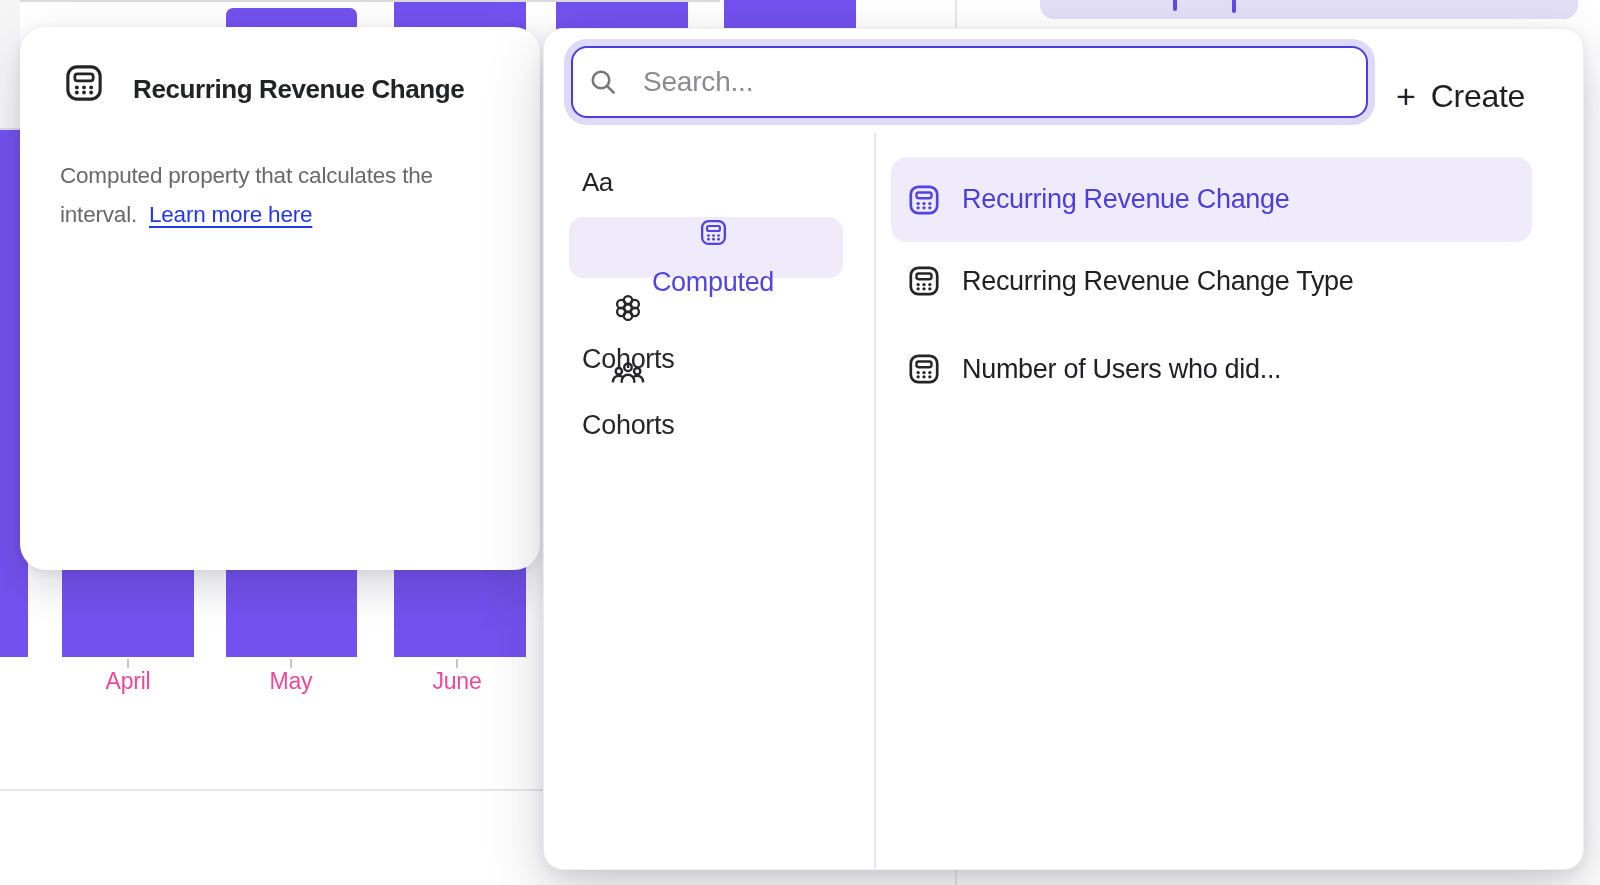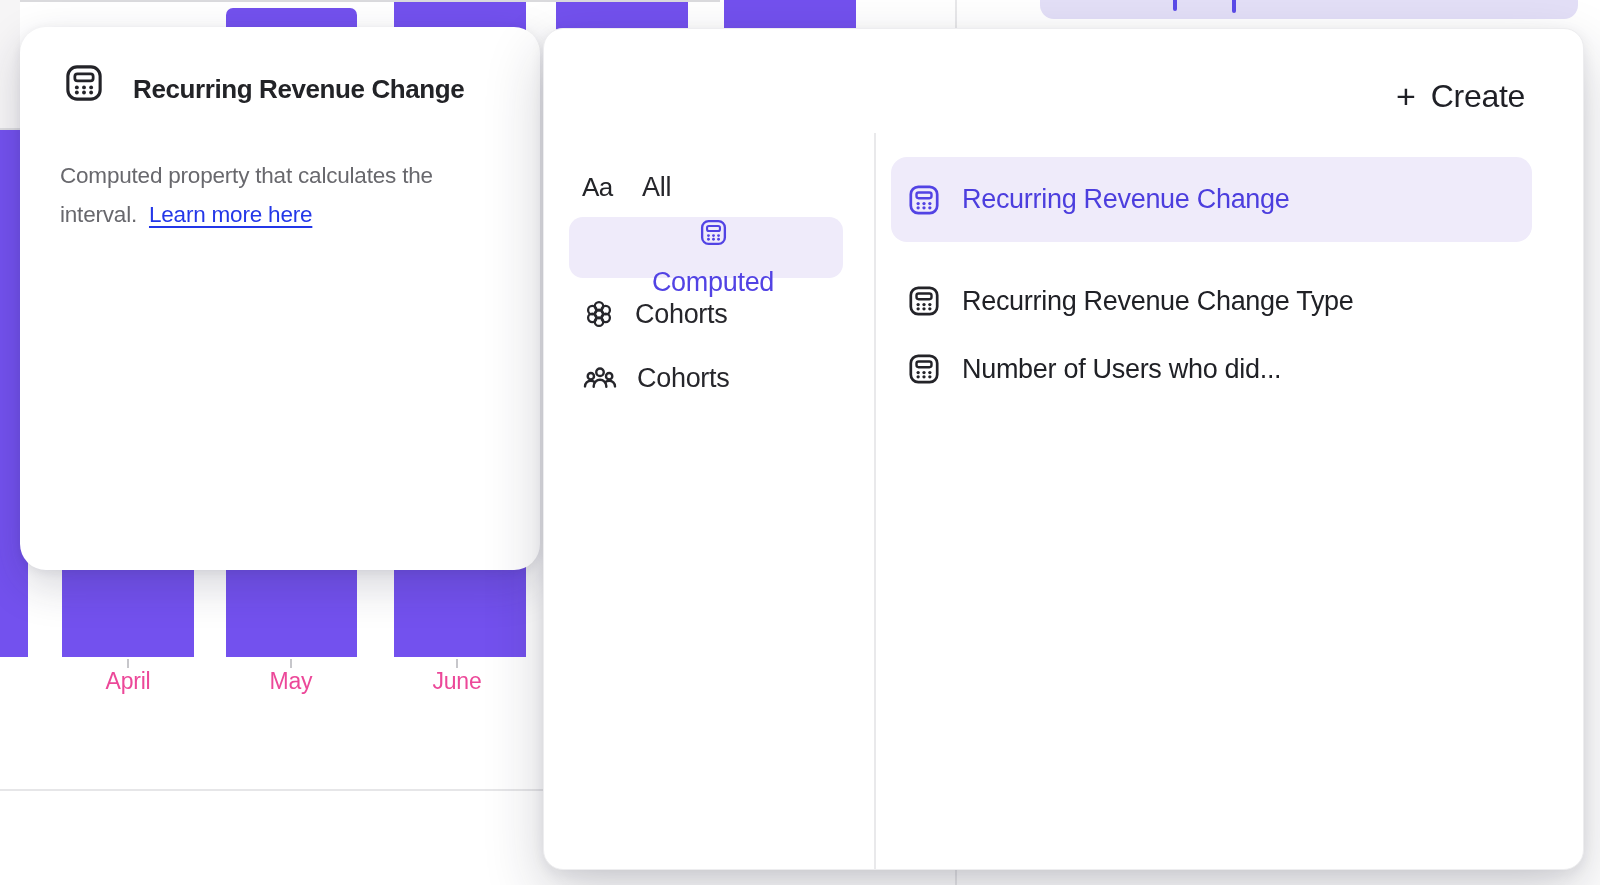--- a/index.html
+++ b/index.html
@@ -36,21 +36,21 @@
   .search-wrap{position:absolute;left:27px;top:17px;width:797px;height:72px;}
   .search-input{width:100%;height:100%;box-sizing:border-box;border:2px solid #4A3DE0;border-radius:16px;
     box-shadow:0 0 0 7px #DED9F6;padding:0 20px 0 70px;font-size:28px;color:#3a3a40;outline:none;
     font-family:"Liberation Sans",sans-serif;letter-spacing:-0.2px;background:#fff;}
   .search-input::placeholder{color:#8A8A90;}
   .search-icon{position:absolute;left:16px;top:20px;pointer-events:none;}
   .create-btn{position:absolute;right:58px;top:44px;height:46px;display:flex;align-items:center;gap:15px;cursor:pointer;}
   .create-plus{font-size:34px;font-weight:400;color:#1F2026;line-height:1;}
   .create-label{font-size:32px;font-weight:500;color:#1F2026;letter-spacing:-0.3px;}
   .col-divider{position:absolute;left:330px;top:104px;width:1.5px;height:736px;background:#E9E9EB;}
-  .filter-row{position:absolute;left:38px;display:flex;align-items:center;gap:19px;cursor:pointer;}
+  .filter-row{position:absolute;left:38px;display:flex;align-items:center;gap:19px;cursor:pointer;flex-direction:column;}
   .filter-label{font-size:27px;color:#26262B;letter-spacing:-0.3px;}
   .aa-glyph{font-size:26px;font-weight:500;color:#232428;width:41px;letter-spacing:-0.5px;}
   .filter-pill{position:absolute;left:25px;top:188px;width:274px;height:61px;background:var(--pill);
     border-radius:14px;display:flex;align-items:center;gap:19px;padding-left:14px;box-sizing:border-box;cursor:pointer;flex-direction:column;}
   .filter-pill .filter-label{color:var(--accent);}
   .result-pill{position:absolute;left:347px;top:128px;width:641px;height:85px;background:var(--pill);
     border-radius:16px;display:flex;align-items:center;gap:20px;padding-left:15px;box-sizing:border-box;cursor:pointer;}
   .result-row{position:absolute;left:362px;height:48px;display:flex;align-items:center;gap:20px;cursor:pointer;}
   .result-label{font-size:27px;color:var(--dark);letter-spacing:-0.3px;}
   .result-label.sel{color:#4C3EDE;font-weight:500;}
@@ -106,20 +106,29 @@
     </div>
     <div class="tt-title">Recurring Revenue Change</div>
     <div class="tt-desc">
       <div>Computed property that calculates the</div>
       <div><span>interval.</span><span class="tt-link">Learn more here</span></div>
     </div>
   </div>
 
   <div class="panel">
 
+    <div class="search-wrap">
+      <input class="search-input" type="text" placeholder="Search..." style="">
+      <span class="search-icon">
+        <svg width="32" height="32" viewBox="0 0 24 24" fill="none" stroke="#76767C" stroke-width="1.9" stroke-linecap="round">
+          <circle cx="10.5" cy="10.5" r="6.2"></circle>
+            <line x1="15.2" y1="15.2" x2="20" y2="20"></line>
+        </svg>
+      </span>
+    </div>
 
     <div class="create-btn">
       <span class="create-plus">+</span>
       <span class="create-label">Create</span>
     </div>
 
     <div class="col-divider"></div>
 
     <div class="filter-row" style="top:138px;height:40px;">
       <span class="aa-glyph">Aa</span>
@@ -184,21 +193,21 @@
               <circle cx="15.9" cy="14.4" r="1.1"></circle>
             <circle cx="8.1" cy="17.2" r="1.1"></circle>
               <circle cx="12" cy="17.2" r="1.1"></circle>
               <circle cx="15.9" cy="17.2" r="1.1"></circle>
           </g>
         </svg>
       </span>
       <span class="result-label sel">Recurring Revenue Change</span>
     </div>
 
-    <div class="result-row" style="top:248px;text-align:center;">
+    <div class="result-row" style="top:228px;text-align:center;">
       <span>
         <svg width="36" height="36" viewBox="0 0 24 24" fill="none" stroke="#232328" stroke-width="1.8">
           <rect x="3.2" y="3.2" width="17.6" height="17.6" rx="5"></rect>
           <rect x="7" y="7" width="10" height="3.8" rx="1.4" stroke-width="1.6"></rect>
           <g fill="#232328" stroke="none">
             <circle cx="8.1" cy="14.4" r="1.1"></circle>
               <circle cx="12" cy="14.4" r="1.1"></circle>
               <circle cx="15.9" cy="14.4" r="1.1"></circle>
             <circle cx="8.1" cy="17.2" r="1.1"></circle>
               <circle cx="12" cy="17.2" r="1.1"></circle>

